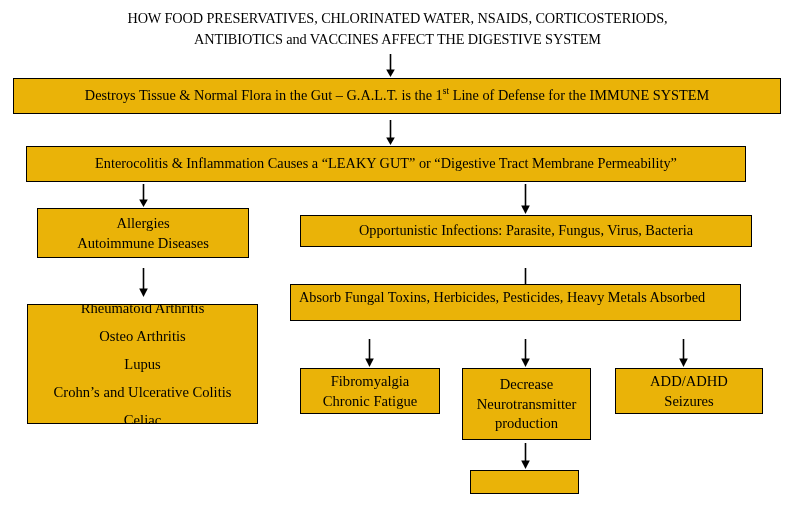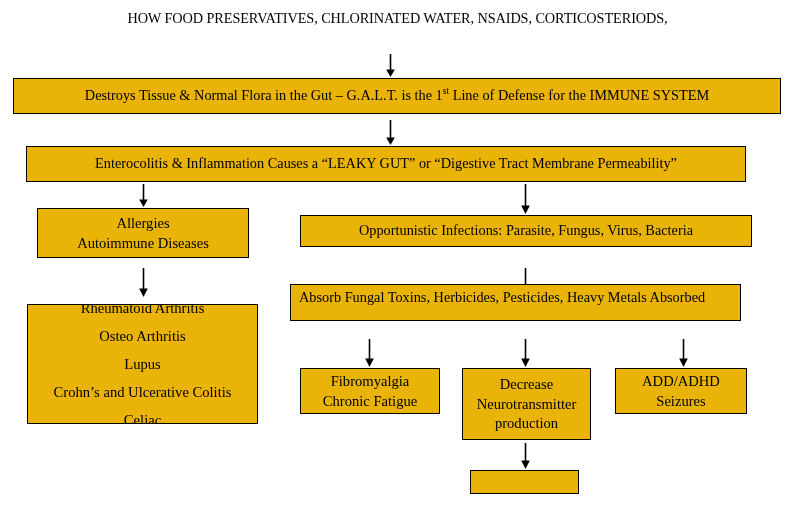--- a/index.html
+++ b/index.html
@@ -98,21 +98,21 @@
 
   #box-fibromyalgia {
     left: 300px; top: 368px;  width: 140px;  height: 46px;
   }
 
   #box-neurotransmitter {
     left: 462px; top: 368px;  width: 129px;  height: 72px;
   }
 
   #box-addadhd {
-    left: 615px; top: 368px;  width: 132px;  height: 46px; text-decoration: underline;
+    left: 615px; top: 368px;  width: 148px;  height: 46px; text-decoration: underline;
   }
 
   #box-depression {
     left: 470px; top: 470px;  width: 109px;  height: 24px;
   }
   #box-depression .txt { font-size: 13.2px; margin-top: 18px; }
 
   
   .arrow {
     position: absolute;
@@ -123,20 +123,21 @@
 
   sup { font-size: 0.66em; vertical-align: super; line-height: 0; }
 </style>
 </head>
 <body>
 
 <div id="canvas">
 
   <div class="title">
     <span class="title-line">HOW FOOD PRESERVATIVES, CHLORINATED WATER, NSAIDS, CORTICOSTERIODS,</span>
+    <span class="title-line">ANTIBIOTICS and VACCINES AFFECT THE DIGESTIVE SYSTEM</span>
   </div>
 
   <span class="arrow" style="left:384px; top:54px; height:24px;">
     <svg width="13" height="24" viewBox="0 0 13 24">
       <line x1="6.5" y1="0" x2="6.5" y2="20" stroke="#000" stroke-width="1.6"></line>
       <path d="M2.2 15.5 L6.5 23 L10.8 15.5 Z" fill="#000"></path>
     </svg>
   </span>
 
   <div class="box center" id="box-destroys">

